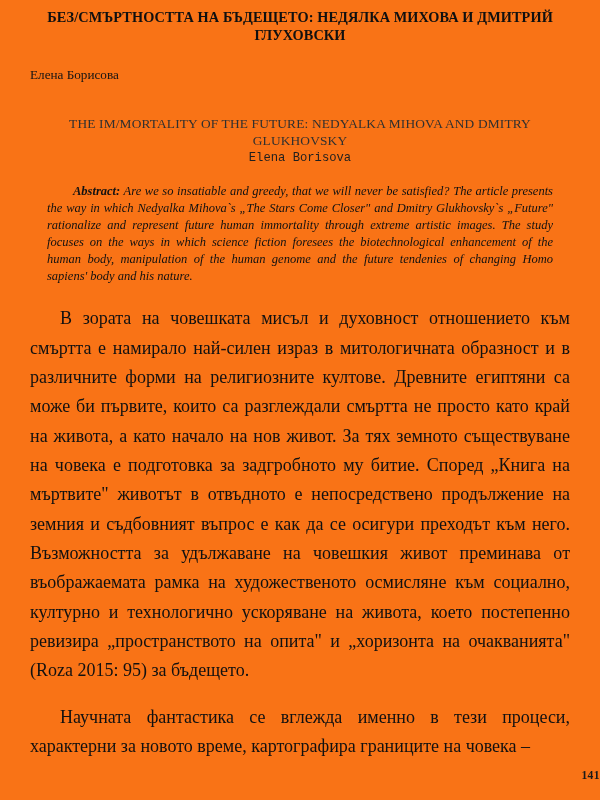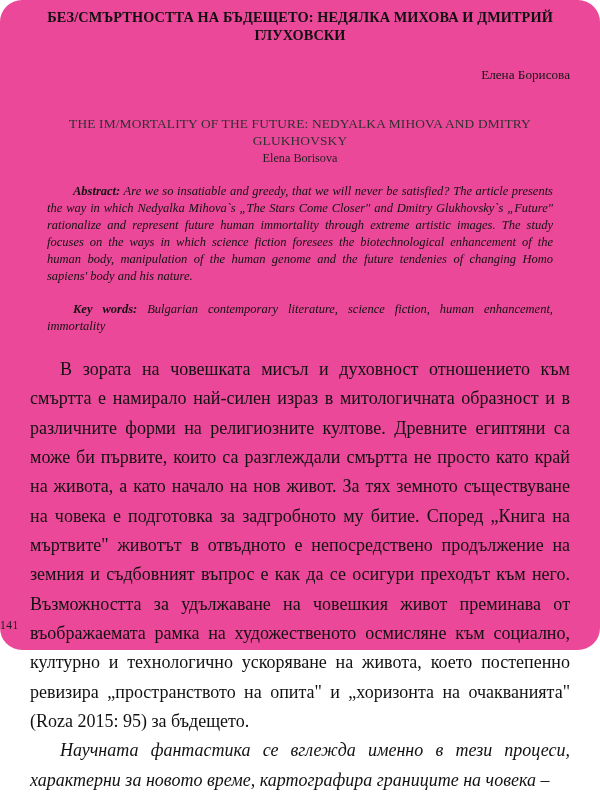--- a/index.html
+++ b/index.html
@@ -10,65 +10,65 @@
     width: 600px;
     height: 800px;
     background: #ffffff;
     font-family: "Liberation Serif", "DejaVu Serif", serif;
     color: #0d0d0d;
     overflow: hidden;
   }
   .page {
     position: relative;
     width: 600px;
-    height: 650px;
+    height: 800px;
     box-sizing: border-box;
     padding: 0;
-    background: #ec4899;
-    border-radius: 22px;
+    background: #f97316;
   }
   .content {
     width: 540px;
     margin: 0 auto;
     padding-top: 8px;
   }
 
   
   .title-bg {
     text-align: center;
     font-weight: bold;
     font-size: 14.3px;
     line-height: 1.28;
     letter-spacing: 0.1px;
     color: #101010;
     margin: 0;
     padding: 0 4px;
   }
   .author-bg {
-    text-align: right;
+    text-align: left;
     font-size: 13.2px;
     line-height: 1.3;
     margin: 21px 0 0 0;
     color: #141414;
   }
   .title-en {
     text-align: center;
     font-size: 13.4px;
     line-height: 1.3;
     letter-spacing: 0.15px;
     margin: 32px 0 0 0;
     color: #303030;
     font-weight: normal;
   }
   .author-en {
     text-align: center;
     font-size: 12.2px;
     line-height: 1.3;
     margin: 1px 0 0 0;
     color: #1f1f1f;
+    font-family: Liberation Mono, monospace;
   }
 
   
   .abstract-block {
     margin-top: 17px;
     font-style: italic;
     font-size: 12.5px;
     line-height: 1.345;
     text-align: justify;
     text-justify: inter-word;
@@ -90,53 +90,52 @@
     line-height: 1.63;
     text-align: justify;
     text-justify: inter-word;
     color: #111;
   }
   .body-block p {
     margin: 0;
     text-indent: 30px;
   }
   .body-block p + p {
-    margin-top: 0;
-    font-style: italic;
+    margin-top: 17px;
   }
 
   
   .folio {
     position: absolute;
     left: 0;
     right: 0;
     bottom: 18px;
-    text-align: left;
+    text-align: right;
     font-size: 11.6px;
     color: #1a1a1a;
     letter-spacing: 0.4px;
+    font-weight: bold;
   }
 </style>
 </head>
 <body>
 
 <div class="page">
   <div class="content">
 
     <h1 class="title-bg">БЕЗ/СМЪРТНОСТТА НА БЪДЕЩЕТО: НЕДЯЛКА МИХОВА И ДМИТРИЙ ГЛУХОВСКИ</h1>
 
     <div class="author-bg">Елена Борисова</div>
 
     <h2 class="title-en">THE IM/MORTALITY OF THE FUTURE: NEDYALKA MIHOVA AND DMITRY GLUKHOVSKY</h2>
 
     <div class="author-en">Elena Borisova</div>
 
     <div class="abstract-block">
       <p><span class="lead">Abstract:</span><span> Are we so insatiable and greedy, that we will never be satisfied? The article presents the way in which Nedyalka Mihova`s „The Stars Come Closer" and Dmitry Glukhovsky`s „Future" rationalize and represent future human immortality through extreme artistic images. The study focuses on the ways in which science fiction foresees the biotechnological enhancement of the human body, manipulation of the human genome and the future tendenies of changing Homo sapiens' body and his nature.</span></p>
-      <p><span class="lead">Key words:</span><span> Bulgarian contemporary literature, science fiction, human enhancement, immortality</span></p>
     </div>
 
     <div class="body-block">
       <p>В зората на човешката мисъл и духовност отношението към смъртта е намирало най-силен израз в митологичната образност и в различните форми на религиозните култове. Древните египтяни са може би първите, които са разглеждали смъртта не просто като край на живота, а като начало на нов живот. За тях земното съществуване на човека е подготовка за задгробното му битие. Според „Книга на мъртвите" животът в отвъдното е непосредствено продължение на земния и съдбовният въпрос е как да се осигури преходът към него. Възможността за удължаване на човешкия живот преминава от въображаемата рамка на художественото осмисляне към социално, културно и технологично ускоряване на живота, което постепенно ревизира „пространството на опита" и „хоризонта на очакванията" (Roza 2015: 95) за бъдещето.</p>
       <p>Научната фантастика се вглежда именно в тези процеси, характерни за новото време, картографира границите на човека –</p>
     </div>
 
   </div>
 
   <div class="folio">141</div>

